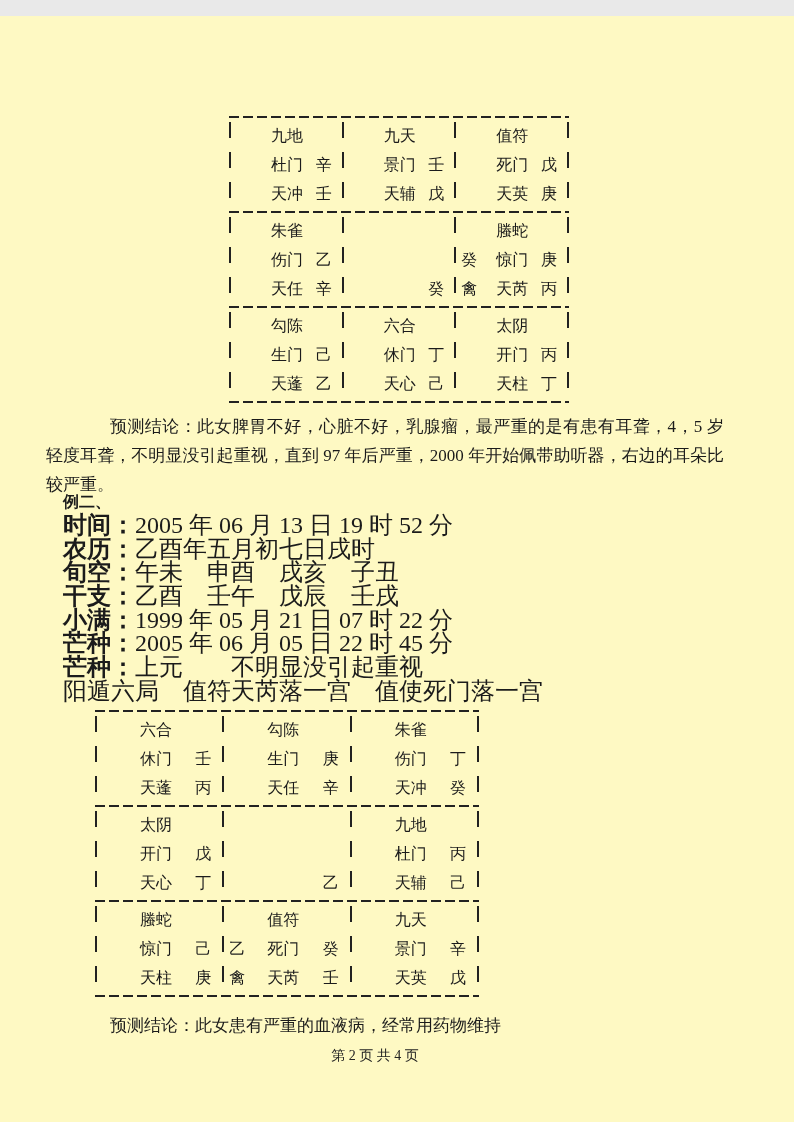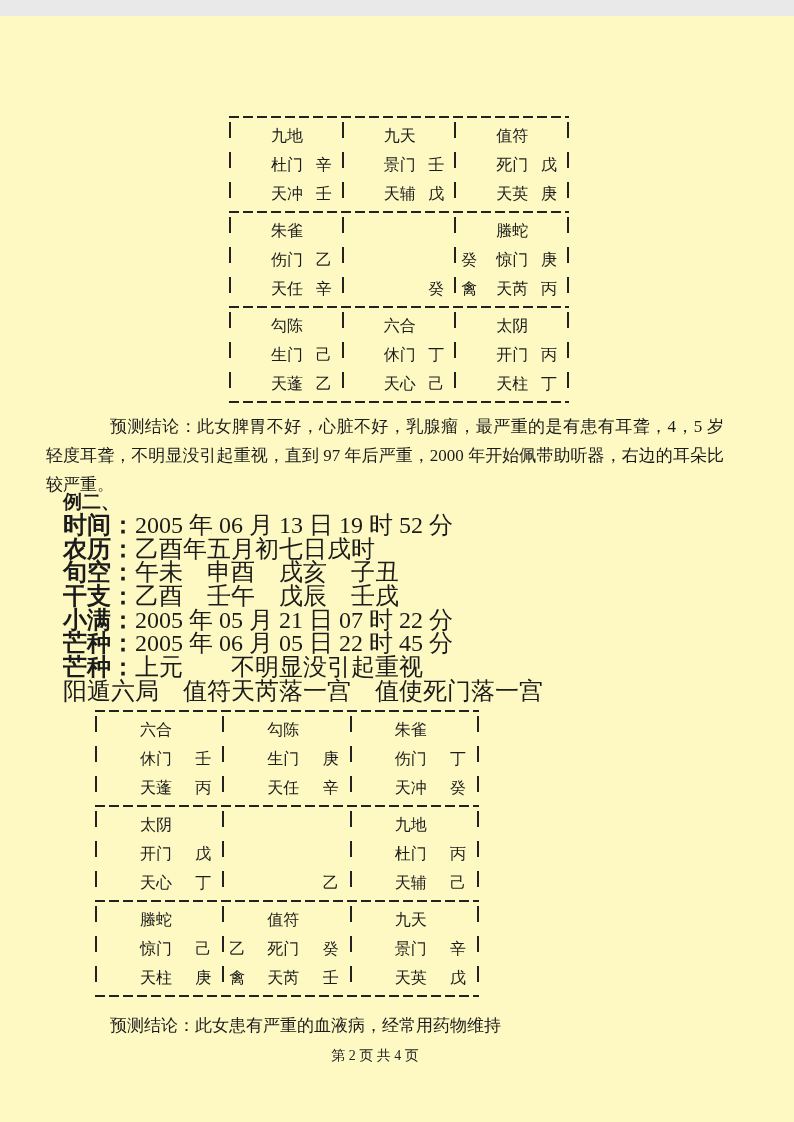--- a/index.html
+++ b/index.html
@@ -17,21 +17,21 @@
   .cell{flex:1;padding-top:3px;min-width:0;}
   .ln{display:flex;justify-content:space-between;align-items:center;height:29px;line-height:29px;position:relative;font-size:16px;white-space:nowrap;}
   .g1 .ln{padding-left:40px;padding-right:10px;}
   .g2 .ln{padding-left:43px;padding-right:11px;}
   .pre{position:absolute;left:5px;top:0;}
   .nm{min-height:1px;}
   
   .para{position:absolute;left:46px;width:678px;font-size:17px;line-height:29px;text-indent:64px;text-align:justify;}
   #para1{top:396px;}
   #para2{top:995px;}
-  .heading{position:absolute;top:474px;left:63px;font-size:19px;font-weight:700;line-height:23px;}
+  .heading{position:absolute;top:474px;left:63px;font-size:16px;font-weight:700;line-height:23px;}
   .info{position:absolute;top:498px;left:63px;font-size:24px;line-height:23.7px;}
   .info-line{height:23.7px;white-space:pre;}
   .info-line b{font-weight:700;}
   .footer{position:absolute;top:1031px;left:0;width:750px;text-align:center;font-size:14px;color:#222;}
 </style>
 </head>
 <body>
 
 <div class="page">
 
@@ -194,21 +194,21 @@
   </div>
 
   <div class="para" id="para1">预测结论：此女脾胃不好，心脏不好，乳腺瘤，最严重的是有患有耳聋，4，5 岁轻度耳聋，不明显没引起重视，直到 97 年后严重，2000 年开始佩带助听器，右边的耳朵比较严重。</div>
 
   <div class="heading">例二、</div>
   <div class="info">
     <div class="info-line"><b>时间：</b><span>2005 年 06 月 13 日 19 时 52 分</span></div>
     <div class="info-line"><b>农历：</b><span>乙酉年五月初七日戌时</span></div>
     <div class="info-line"><b>旬空：</b><span>午未　申酉　戌亥　子丑</span></div>
     <div class="info-line"><b>干支：</b><span>乙酉　壬午　戊辰　壬戌</span></div>
-    <div class="info-line"><b>小满：</b><span>2005 年 05 月 21 日 07 时 22 分</span></div>
+    <div class="info-line"><b>小满：</b><span>1999 年 05 月 21 日 07 时 22 分</span></div>
     <div class="info-line"><b>芒种：</b><span>2005 年 06 月 05 日 22 时 45 分</span></div>
     <div class="info-line"><b>芒种：</b><span>上元　　不明显没引起重视</span></div>
     <div class="info-line"><b></b><span>阳遁六局　值符天芮落一宫　值使死门落一宫</span></div>
   </div>
 
   <div class="qm-grid g2">
     <div class="hline"></div>
     <div class="qm-row">
       <div class="vline"></div>
       <div class="cell">

